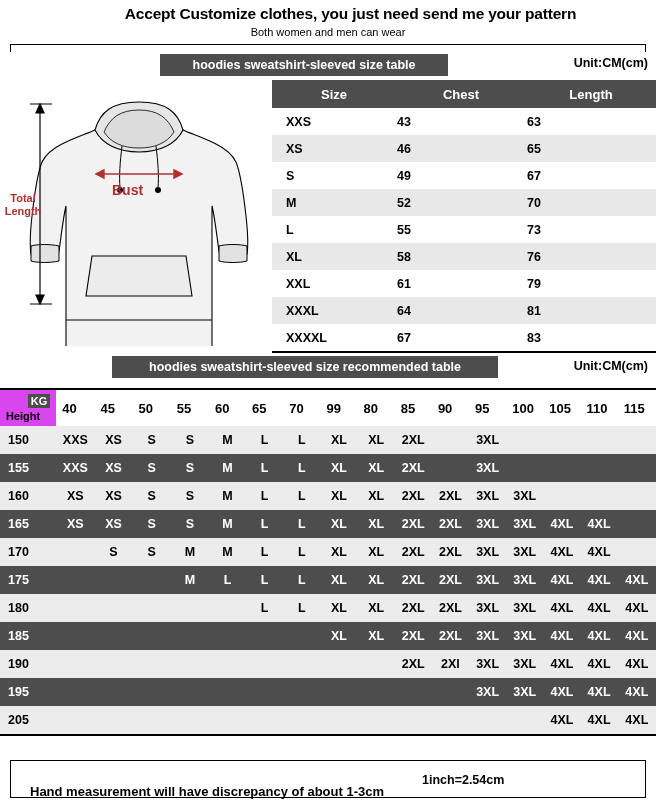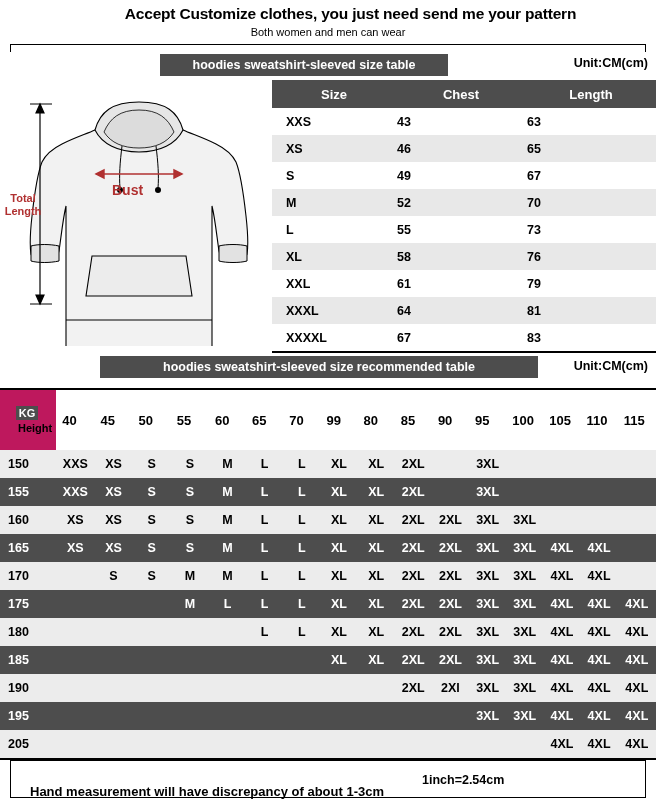--- a/index.html
+++ b/index.html
@@ -159,22 +159,22 @@
   .size-table col.c2 { width: 130px; }
   .size-table col.c3 { width: 130px; }
 
   
   .banner-row2 {
     position: relative;
     height: 30px;
     margin-top: 6px;
   }
   .banner2 {
-    left: 100px;
-    width: 438px;
+    left: 112px;
+    width: 386px;
     top: 2px;
   }
   .unit2 {
     position: absolute;
     right: 8px;
     top: 5px;
     font-size: 12.5px;
     font-weight: bold;
   }
 
@@ -196,23 +196,23 @@
     text-align: center;
     font-weight: bold;
     font-size: 12.5px;
     padding: 0;
   }
   table.rec tr.hdr td {
     background: #ffffff;
     font-size: 13px;
   }
   table.rec tr.hdr td.corner {
-    background: #be185d;
+    background: #d946ef;
     position: relative;
-    padding: 16px;
+    padding: 4px;
   }
   .corner-inner {
     position: relative;
     width: 100%;
     height: 28px;
   }
   .corner-kg {
     position: absolute;
     right: 2px;
     top: 0px;

